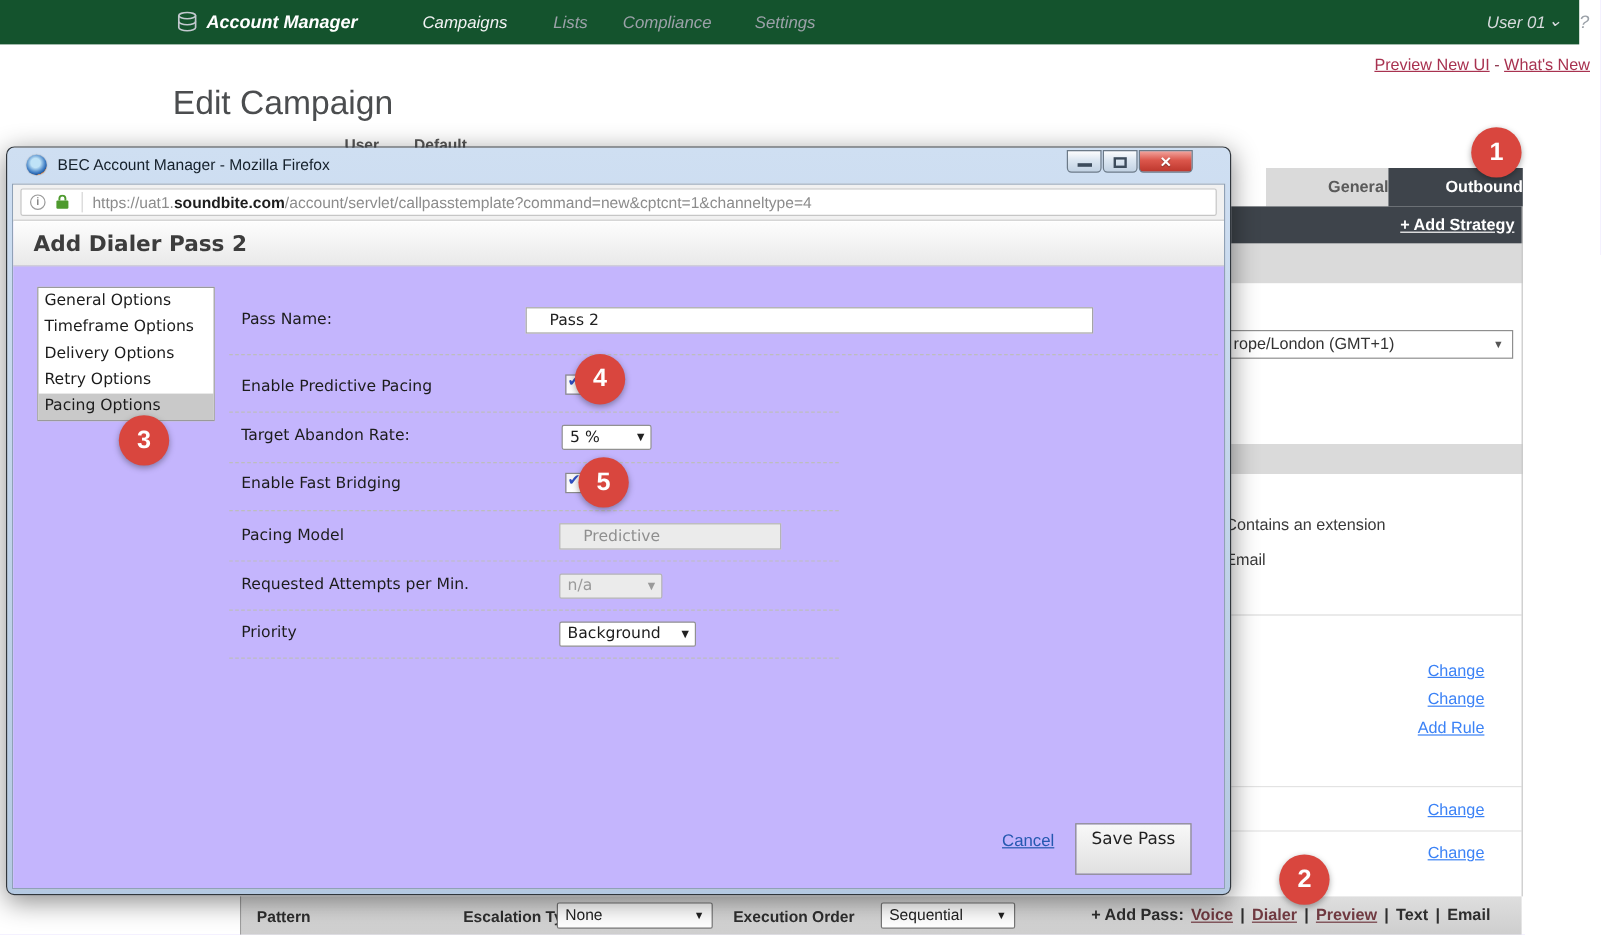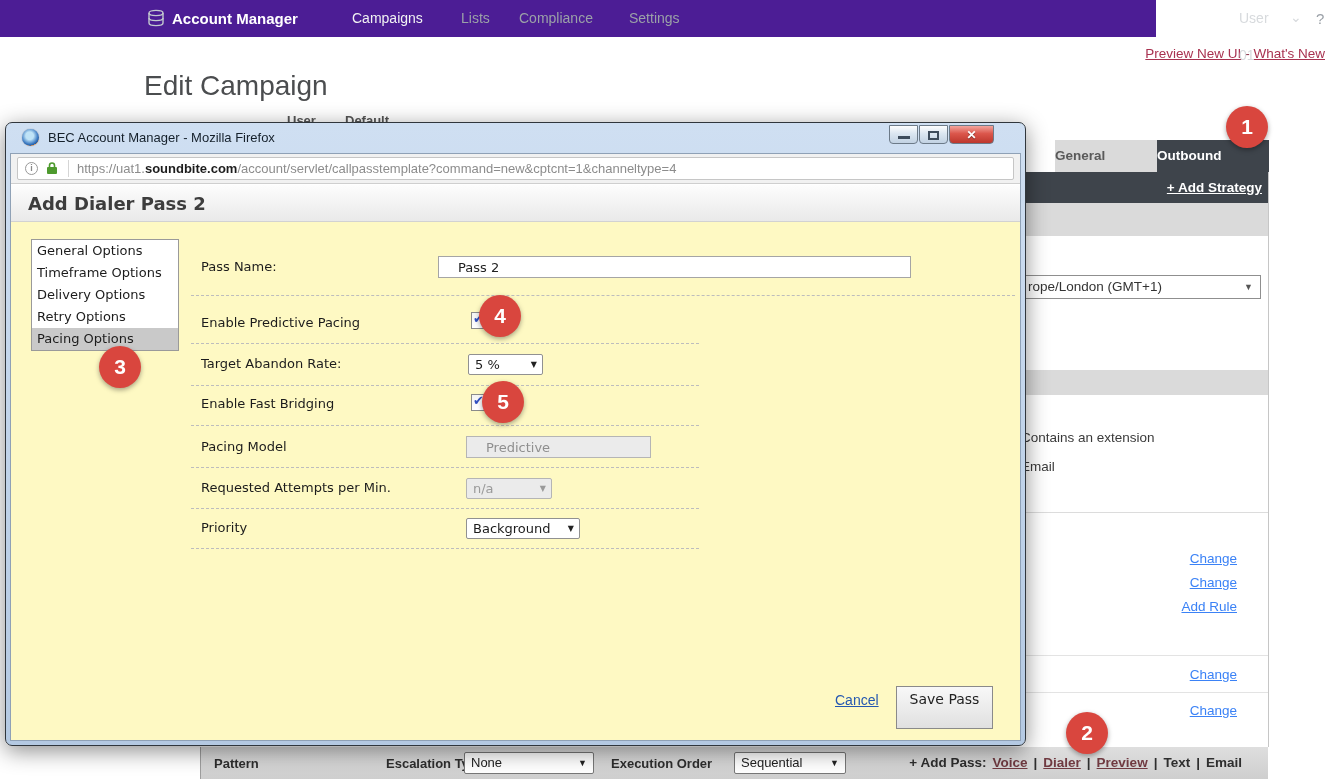--- a/index.html
+++ b/index.html
@@ -1,37 +1,37 @@
 <!DOCTYPE html>
 <html><head>
 <meta charset="utf-8">
 <style>
   * { margin:0; padding:0; box-sizing:border-box; }
   html,body { width:1334px; height:779px; }
   body { position:relative; background:#ffffff; font-family:"Liberation Sans",sans-serif; overflow:hidden; }
 
   
-  .navbar { position:absolute; left:0; top:0; width:1156px; height:37px; background:#4c1d95; z-index:4; }
+  .navbar { position:absolute; left:0; top:0; width:1316px; height:37px; background:#14532d; z-index:4;font-style:italic; }
   .nav-brand { position:absolute; left:172px; top:0; line-height:37px; color:#fff; font-size:15px; font-weight:bold; }
   .nav-logo { position:absolute; left:146px; top:9px; width:20px; height:19px; }
   .nav-item { position:absolute; top:0; line-height:37px; font-size:14px; color:#9ba1a8; cursor:pointer; }
   .nav-item.active { color:#f1f2f3; }
   .nav-user { position:absolute; left:1239px; top:0; line-height:37px; font-size:14px; color:#d7dadd; cursor:pointer; }
   .nav-chevron { position:absolute; left:1290px; top:0; line-height:34px; font-size:14px; color:#d7dadd; cursor:pointer; }
   .nav-help { position:absolute; left:1316px; top:0; line-height:37px; font-size:15px; color:#9ba1a8; cursor:pointer; }
 
   
   .quick-links { position:absolute; top:46px; right:9px; font-size:13.5px; color:#a83250; z-index:2; }
   .quick-links a { color:#a83250; text-decoration:underline; cursor:pointer; }
   .quick-links .dash { text-decoration:none; color:#8a3048; }
   .page-title { position:absolute; left:144px; top:70px; font-size:28px; color:#4b4d4f; z-index:2; }
   .bg-frag { position:absolute; top:113px; font-size:13px; font-weight:bold; color:#555; z-index:3; }
 
   
-  .tab { position:absolute; top:140px; height:32px; line-height:32px; text-align:left; font-size:13.5px; font-weight:bold; z-index:2; cursor:pointer; }
+  .tab { position:absolute; top:140px; height:32px; line-height:32px; text-align:right; font-size:13.5px; font-weight:bold; z-index:2; cursor:pointer; }
   .tab-general { left:1055px; width:102px; background:#dadada; color:#5a5a5a; }
   .tab-outbound { left:1157px; width:112px; background:#3e444b; color:#ffffff; }
   .dark-bar { position:absolute; left:1026px; top:172px; width:243px; height:31px; background:#3e444b; z-index:2; }
   .add-strategy { position:absolute; right:7px; top:0; line-height:31px; font-size:13.5px; font-weight:bold; color:#fff; text-decoration:underline; cursor:pointer; }
   .gray-bar1 { position:absolute; left:1026px; top:203px; width:243px; height:33px; background:#dadada; z-index:2; }
   .gray-bar2 { position:absolute; left:1026px; top:370px; width:243px; height:25px; background:#dadada; z-index:2; }
   .tz-select { position:absolute; left:1021px; top:275px; width:240px; height:24px; background:#fff; border:1px solid #8f8f8f; z-index:2; font-size:13.5px; color:#333; cursor:pointer; }
   .tz-select .val { position:absolute; left:6px; line-height:22px; }
   .tz-select .arr { position:absolute; right:7px; line-height:22px; font-size:9px; color:#555; }
   .panel-text { position:absolute; left:1021px; font-size:13.5px; color:#3a3a3a; z-index:2; }
@@ -67,21 +67,21 @@
 
   .fx-chrome { position:absolute; left:4px; right:4px; top:30px; bottom:4px; background:#fff; border:1px solid #8fa1b6; }
   .fx-urlbar { position:absolute; left:0; right:0; top:0; height:30px; background:#f1f1f1; border-bottom:1px solid #cfcfcf; }
   .url-field { position:absolute; left:6px; right:6px; top:3px; height:23px; background:#fff; border:1px solid #c6c6c6; border-radius:2px; }
   .info-icon { position:absolute; left:7px; top:4px; width:13px; height:13px; border:1px solid #999; border-radius:50%; color:#888; font-size:9px; line-height:11px; text-align:center; font-weight:bold; cursor:pointer; }
   .lock-icon { position:absolute; left:28px; top:4px; width:12px; height:13px; cursor:pointer; }
   .url-sep { position:absolute; left:50px; top:2px; width:1px; height:17px; background:#d5d5d5; }
   .url-text { position:absolute; left:59px; top:0; line-height:21px; font-size:13px; color:#8c8c8c; white-space:nowrap; }
   .url-text .domain { color:#1d1d1d; font-weight:bold; }
 
-  .fx-content { position:absolute; left:0; right:0; top:31px; bottom:0; background:#fef9c3; font-family:"DejaVu Sans",sans-serif; }
+  .fx-content { position:absolute; left:0; right:0; top:31px; bottom:0; background:#c4b5fd; font-family:"DejaVu Sans",sans-serif; }
   .dlg-header { position:absolute; left:0; right:0; top:0; height:37px; background:linear-gradient(#fdfdfd,#e9e9e9); border-bottom:1px solid #d2d2d2; }
   .dlg-header span { position:absolute; left:17px; line-height:37px; font-size:18px; font-weight:bold; color:#3d3d3d; }
 
   .dlg-sidebar { position:absolute; left:20px; top:54px; width:148px; border:1px solid #9a9a9a; background:#fff; font-size:13px; color:#1c1c1c; }
   .dlg-sidebar .item { padding:0 5px; line-height:22px; cursor:pointer; white-space:nowrap; }
   .dlg-sidebar .item.selected { background:#c9c9c9; }
 
   .f-label { position:absolute; left:190px; height:18px; font-size:13px; color:#1c1c1c; white-space:nowrap; }
   .dashed { position:absolute; left:180px; height:1px; border-top:1px dashed #bdbdbd; }
   .t-input { position:absolute; height:22px; border:1px solid #a5a5a5; font-family:"DejaVu Sans",sans-serif; font-size:13px; color:#222; padding-left:19px; background:#fff; }

